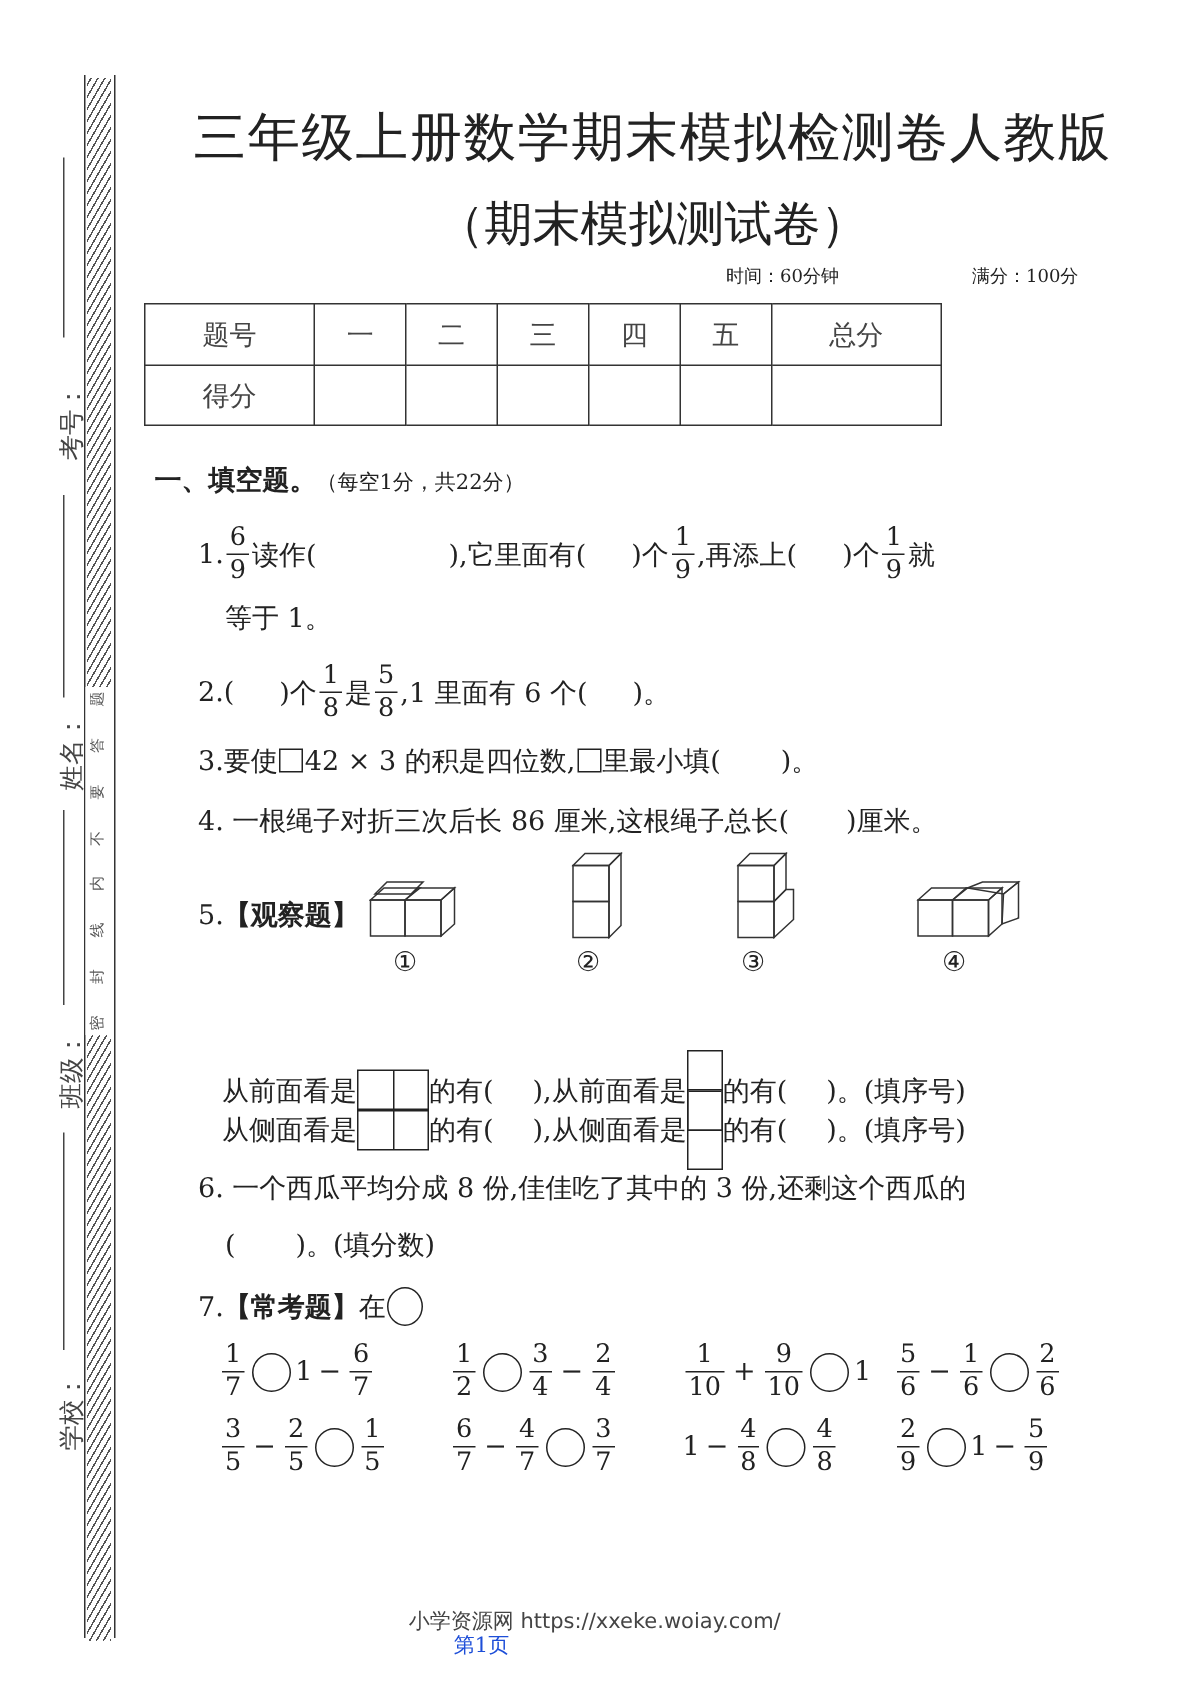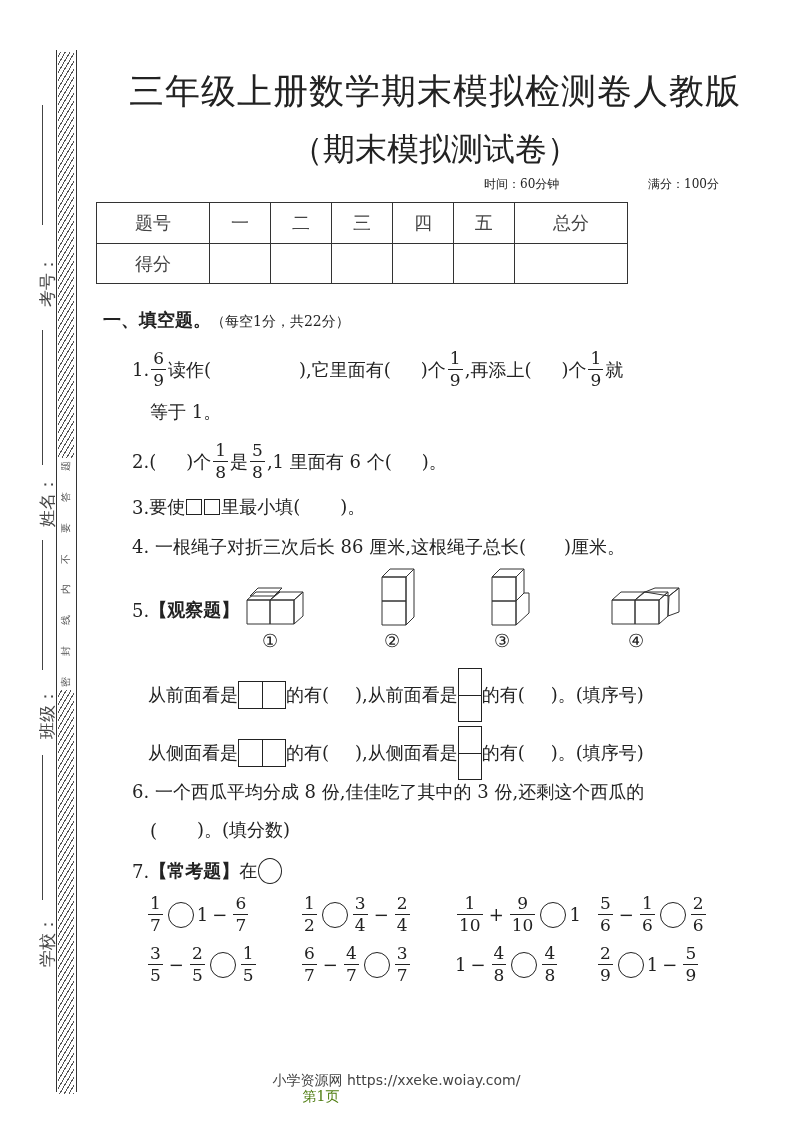--- a/index.html
+++ b/index.html
@@ -48,21 +48,21 @@
   .vbox::after { content:""; position:absolute; top:50%; left:0; right:0; border-top:1.5px solid #222; }
 
   .fig { position:absolute; }
   .fig-num { position:absolute; font-size:18px; }
 
   .cmp { position:absolute; display:flex; align-items:center; font-size:18px; }
   .cmp .op { margin:0 4px; }
 
   .footer { position:absolute; left:0; width:793px; top:1072px; text-align:center;
             font-family:"DejaVu Sans", sans-serif; font-size:14px; color:#444; }
-  .pageno { position:absolute; left:0; width:642px; top:1088px; text-align:center; font-size:14px; color:#4d7c0f; }
+  .pageno { position:absolute; left:0; width:642px; top:1088px; text-align:center; font-size:14px; color:#1d4ed8; }
 </style>
 </head>
 <body>
 
 <div>
   <div class="side-line" style="left:56px;height:1042px;"></div>
   <div class="side-line" style="left:76px;height:1042px;"></div>
   <div class="hatch"></div>
   <div class="seal-strip">
     <span class="seal-char">题</span>
@@ -163,20 +163,21 @@
     </span>
   <span>,1 里面有 6 个(</span>
     <span class="gap" style="width:30px"></span>
   <span>)。</span>
 </div>
 
 <div class="line" style="left:132px;top:495px;">
   <span>3.</span>
     <span>要使</span>
   <span class="sq"></span>
+  <span>42 × 3 的积是四位数,</span>
   <span class="sq"></span>
   <span>里最小填(</span>
     <span class="gap" style="width:40px"></span>
   <span>)。</span>
 </div>
 
 <div class="line" style="left:132px;top:535px;">
   <span>4. 一根绳子对折三次后长 86 厘米,这根绳子总长(</span>
     <span class="gap" style="width:38px"></span>
     <span>)厘米。</span>
@@ -226,21 +227,21 @@
     <polygon points="24,13 48,13 48,37 24,37"></polygon>
     <polygon points="1,13 10,5 34,5 24,13"></polygon>
     <polygon points="34,5 44,1 68,1 58,9"></polygon>
     <polygon points="24,13 33,5 57,5 48,13"></polygon>
     <polygon points="48,13 57,5 57,29 48,37"></polygon>
     <polygon points="58,9 68,1 68,25 57,29"></polygon>
   </g>
 </svg>
 <div class="fig-num" style="left:628px;top:630px;">④</div>
 
-<div class="line" style="left:148px;top:668px;">
+<div class="line" style="left:148px;top:700px;">
   <span>从前面看是</span>
   <span class="hbox"></span>
   <span>的有(</span>
     <span class="gap" style="width:26px"></span>
   <span>),从前面看是</span>
   <span class="vbox"></span>
   <span>的有(</span>
     <span class="gap" style="width:26px"></span>
   <span>)。(填序号)</span>
 </div>

